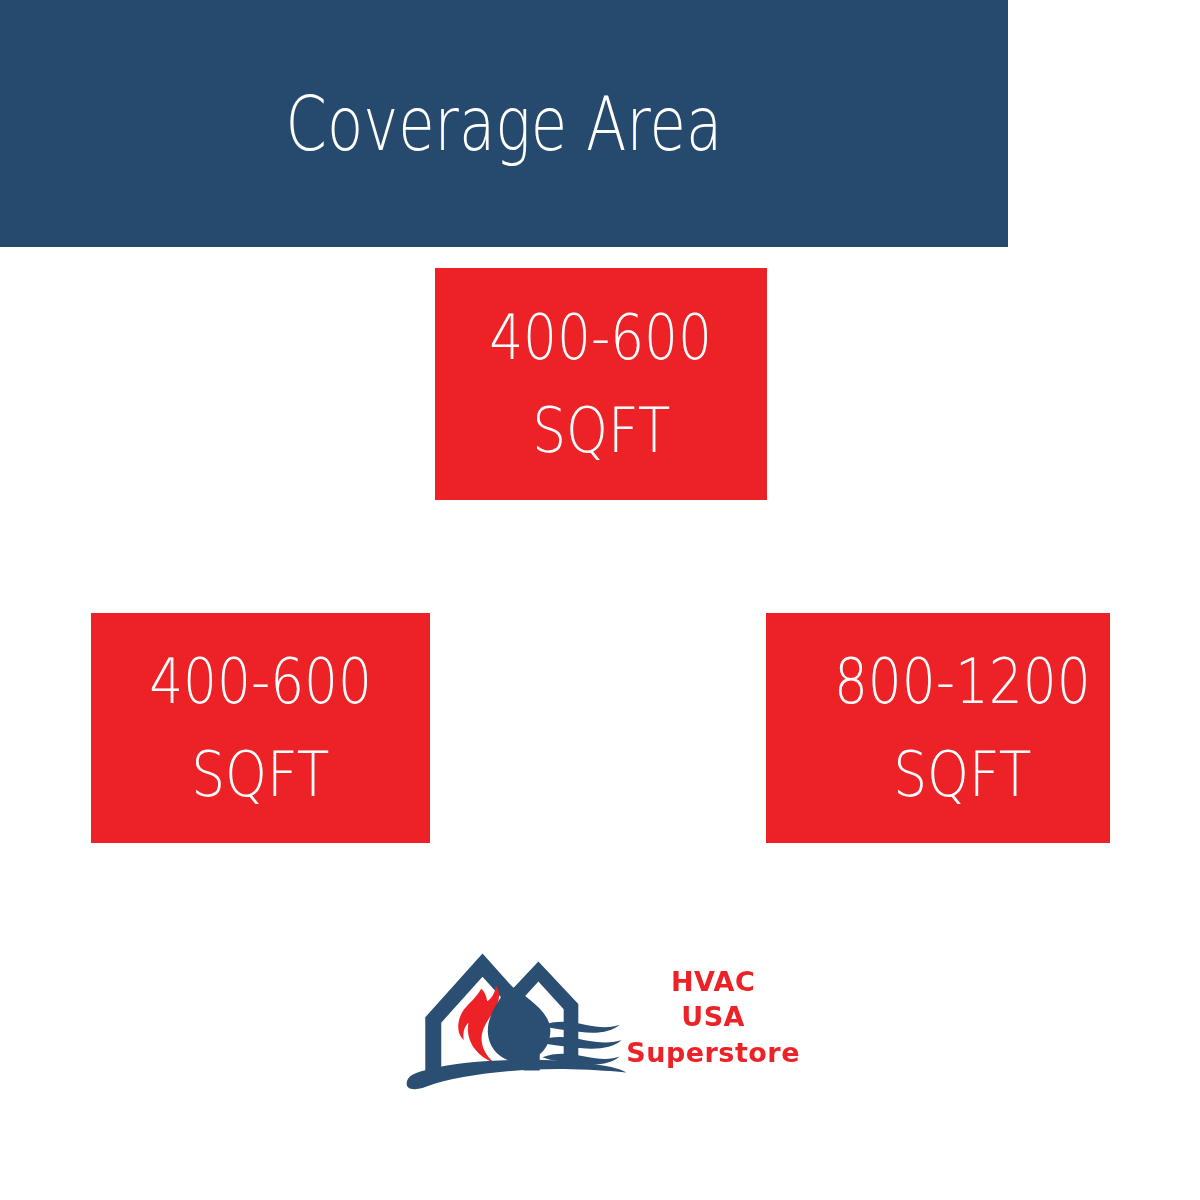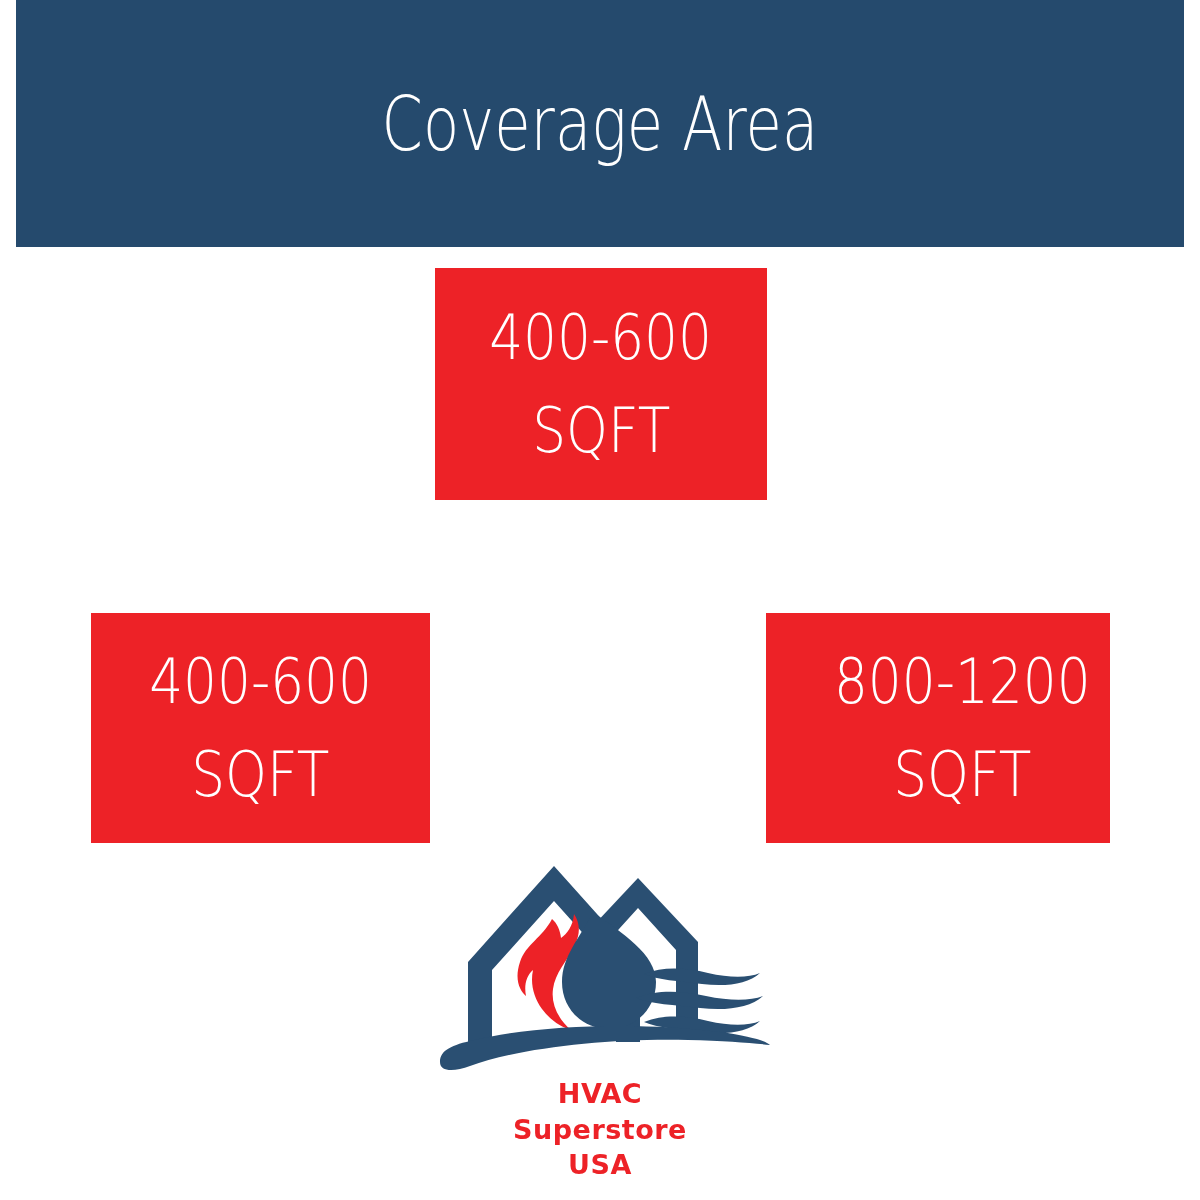--- a/index.html
+++ b/index.html
@@ -20,27 +20,26 @@
     width: 1200px;
     height: 1200px;
     background: #ffffff;
   }
 
   
   .header-banner {
     position: absolute;
     left: 0;
     top: 0;
-    width: 1168px;
+    width: 1008px;
     height: 247px;
     background: #254A6D;
     display: flex;
     align-items: center;
     justify-content: center;
-    margin-left: 16px;
   }
   .header-title {
     color: #ffffff;
     font-family: "DejaVu Sans", sans-serif;
     font-size: 74px;
     font-weight: 300;
     letter-spacing: 0px;
     line-height: 1;
     white-space: nowrap;
     transform: scaleX(0.80);
@@ -91,21 +90,21 @@
   }
 
   
   .logo-block {
     position: absolute;
     left: 400px;
     top: 846px;
     width: 400px;
     height: 340px;
     display: flex;
-    flex-direction: column;
+    flex-direction: row;
     align-items: center;
   }
   .logo-mark {
     width: 340px;
     height: 228px;
     display: block;
   }
   .logo-wordmark {
     margin-top: 2px;
     text-align: center;
@@ -178,18 +177,18 @@
                C 10 204, 22 199, 44 194
                C 110 178, 216 176, 290 186
                C 320 190, 336 195, 340 199
                C 322 197, 296 195, 258 194
                C 180 192, 88 202, 40 220
                C 24 226, 10 226, 10 216 Z" fill="#2A4F72"></path>
     </svg>
 
     <div class="logo-wordmark">
       <span class="logo-line">HVAC</span>
+      <span class="logo-line">USA</span>
       <span class="logo-line">Superstore</span>
-      <span class="logo-line">USA</span>
     </div>
   </div>
 
 </div>
 
 </body></html>

